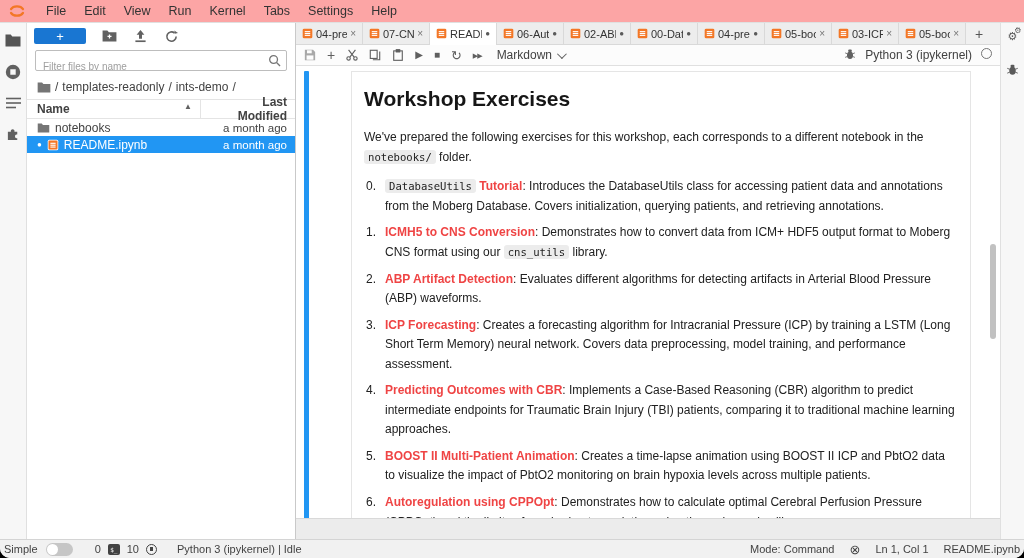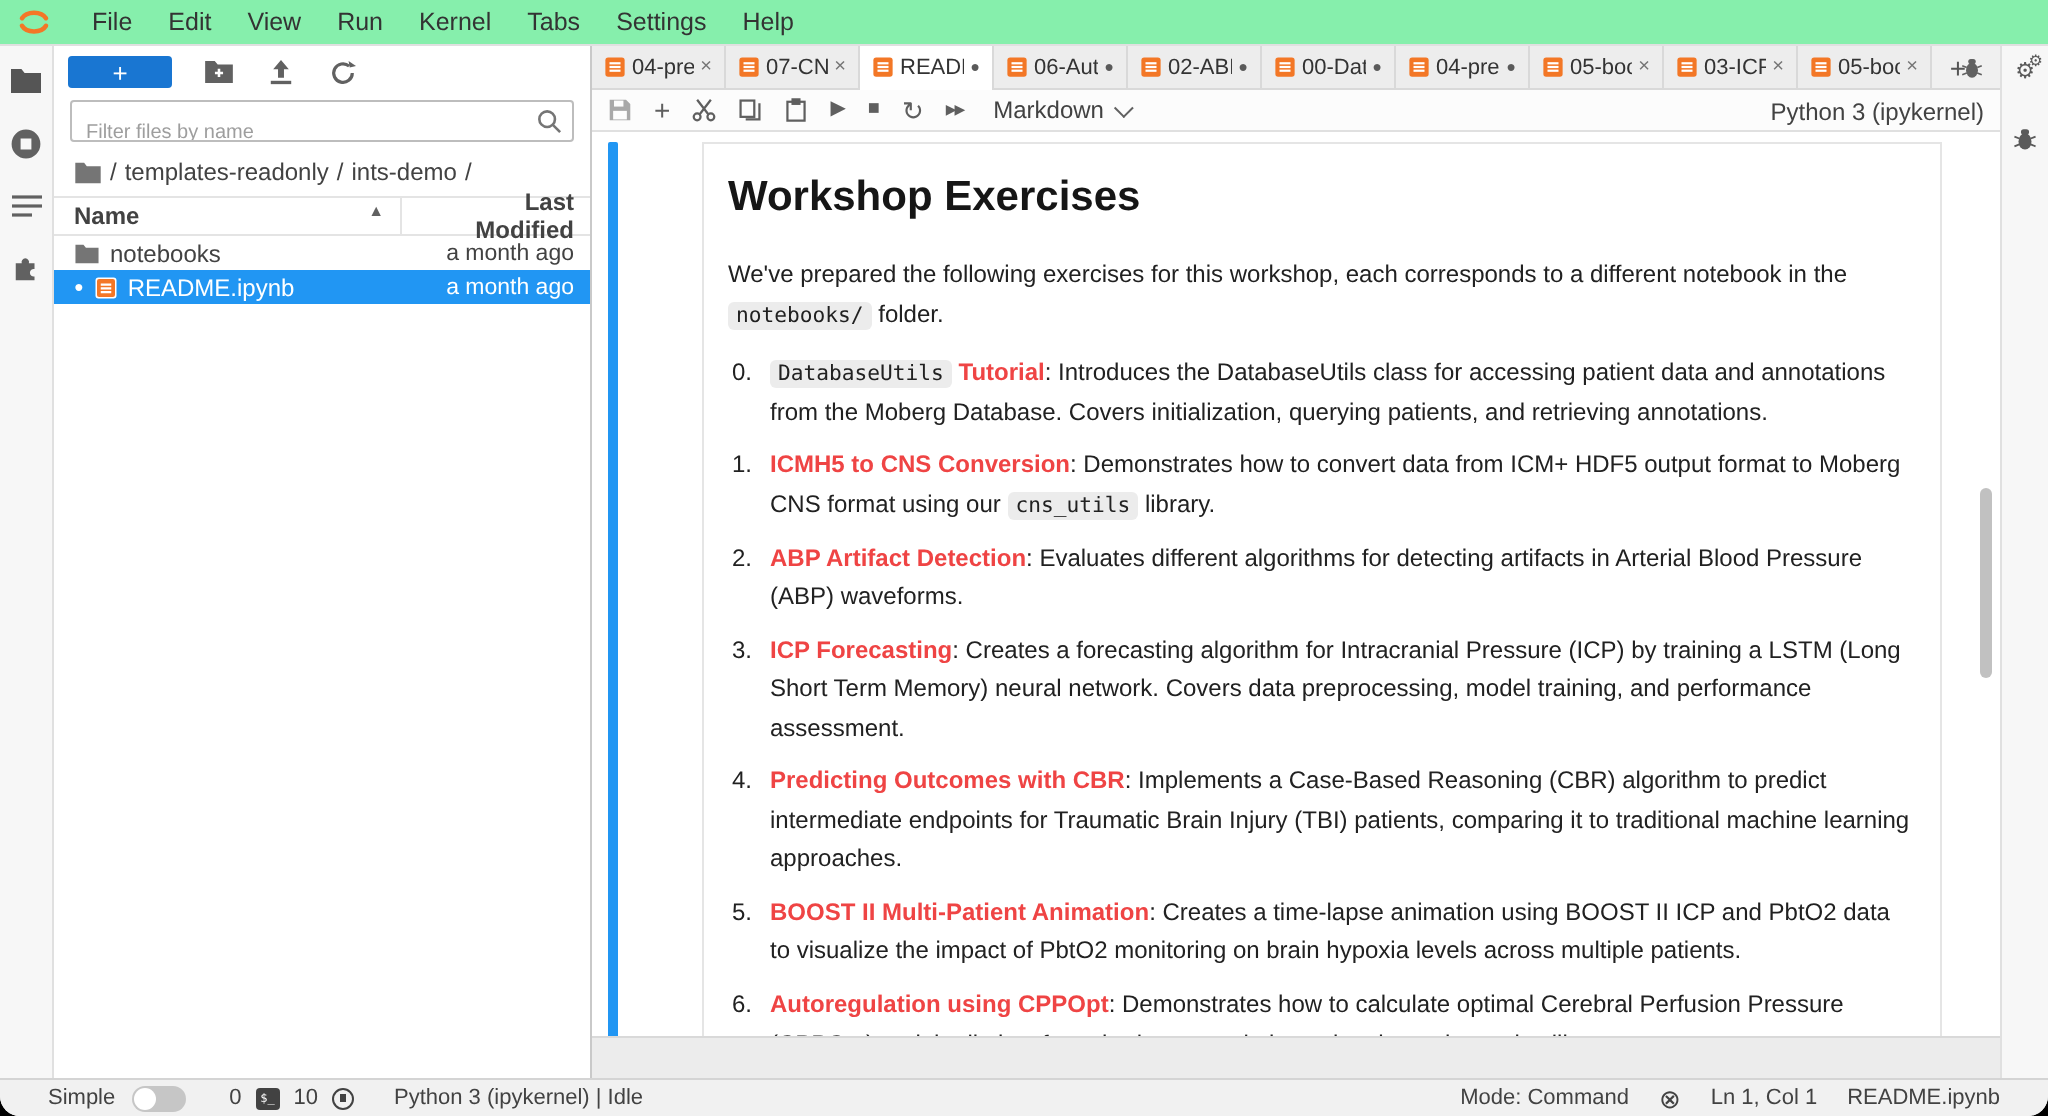--- a/index.html
+++ b/index.html
@@ -2,21 +2,21 @@
 <html><head>
 <meta charset="utf-8">
 <style>
   * { box-sizing: border-box; margin: 0; padding: 0; }
   html,body { width:1024px; height:558px; background:#000; overflow:hidden;
     font-family:"Liberation Sans", sans-serif; }
   .window { width:1024px; height:558px; display:flex; flex-direction:column;
     background:#fff; border-radius:0 0 10px 10px; overflow:hidden; }
 
   
-  .menubar { height:23px; background:#86efac; border-bottom:1px solid #e0e0e0;
+  .menubar { height:23px; background:#fca5a5; border-bottom:1px solid #e0e0e0;
     display:flex; align-items:center; flex:none; }
   .logo { width:20px; height:16px; margin:0 9px 0 8px; display:flex; align-items:center; }
   .menu-item { font-size:12.5px; color:#333; padding:0 9px; cursor:default; }
 
   
   .body-row { flex:1; min-height:0; display:flex; }
 
   .left-strip { width:27px; flex:none; background:#f7f7f7; border-right:1px solid #e0e0e0;
     display:flex; flex-direction:column; align-items:center; padding-top:9px; gap:14px; }
   .strip-icon { width:17px; height:17px; display:flex; align-items:center; justify-content:center; }
@@ -63,21 +63,21 @@
 
   .nb-toolbar { height:21px; flex:none; background:#fcfcfc; border-bottom:1px solid #e0e0e0;
     display:flex; align-items:center; padding:0 8px; gap:11px; }
   .tb-btn { background:none; border:none; color:#5f5f5f; font-size:11px; cursor:pointer;
     display:flex; align-items:center; line-height:1; padding:0; }
   .tb-btn.disabled { color:#ababab; }
   .celltype { display:flex; align-items:center; gap:5px; font-size:12px; color:#424242;
     margin-left:4px; cursor:pointer; background:none; border:none; }
   .chev { width:7px; height:7px; border-right:1.4px solid #616161; border-bottom:1.4px solid #616161;
     transform:rotate(45deg) translateY(-2px); }
-  .tb-right { margin-left:auto; display:flex; align-items:flex-end; gap:9px;flex-direction:column; }
+  .tb-right { margin-left:auto; display:flex; align-items:flex-start; gap:9px; }
   .kernel-name { font-size:12px; color:#424242; cursor:pointer; }
   .kernel-circle { width:11px; height:11px; border:1.5px solid #757575; border-radius:50%; }
 
   .nb-area { flex:1; min-height:0; position:relative; background:#fff; overflow:hidden;
     border-bottom:1px solid #d9d9d9; margin-bottom:20px; }
   .cell { display:flex; align-items:stretch; padding:5px 0 0 8px; }
   .collapser { width:5px; flex:none; background:#2196f3; border-radius:1px; cursor:pointer; }
   .cell-gutter { width:42px; flex:none; }
   .cell-box { width:620px; flex:none; border:1px solid #e5e5e5; background:#fff;
     padding:8px 14px 14px 12px; }
@@ -97,21 +97,21 @@
     padding:1px 4px; border-radius:3px; }
   .code:empty { display:none; }
 
   .right-strip { width:24px; flex:none; background:#f7f7f7; border-left:1px solid #e0e0e0;
     display:flex; flex-direction:column; align-items:center; padding-top:8px; gap:21px; }
   .gears { font-size:11px; color:#5a5a5a; line-height:1; position:relative; cursor:pointer; }
   .gears .g2 { position:absolute; font-size:8px; right:-4px; top:-4px; }
 
   
   .status-bar { height:19px; flex:none; background:#f1f1f1; border-top:1px solid #d4d4d4;
-    display:flex; align-items:center; padding:0 24px; font-size:11px; color:#424242; }
+    display:flex; align-items:center; padding:0 4px; font-size:11px; color:#424242; }
   .toggle { width:27px; height:13px; background:#c6c6c6; border-radius:7px; margin-left:8px;
     position:relative; cursor:pointer; }
   .toggle .knob { position:absolute; left:1px; top:1px; width:11px; height:11px;
     background:#fff; border-radius:50%; }
   .sb-group { display:flex; align-items:center; gap:7px; }
   .term-icon { width:12px; height:11px; background:#424242; border-radius:2px; color:#fff;
     font-size:6px; line-height:11px; text-align:center; font-family:"DejaVu Sans Mono",monospace; }
   .kern-icon { width:11px; height:11px; border:1.4px solid #424242; border-radius:50%;
     display:flex; align-items:center; justify-content:center; }
   .kern-icon i { width:3.5px; height:3.5px; background:#424242; display:block; }

